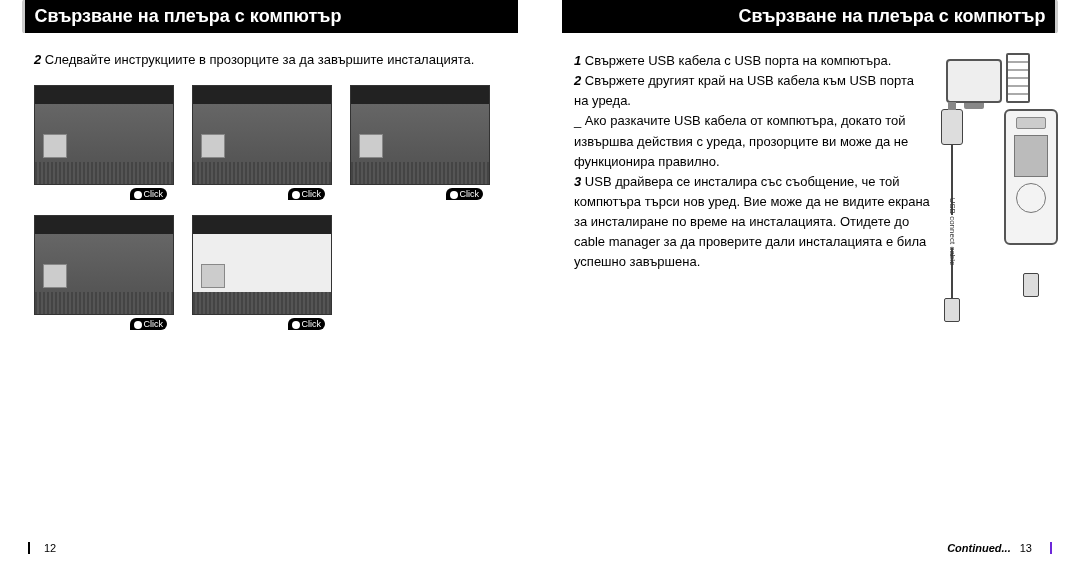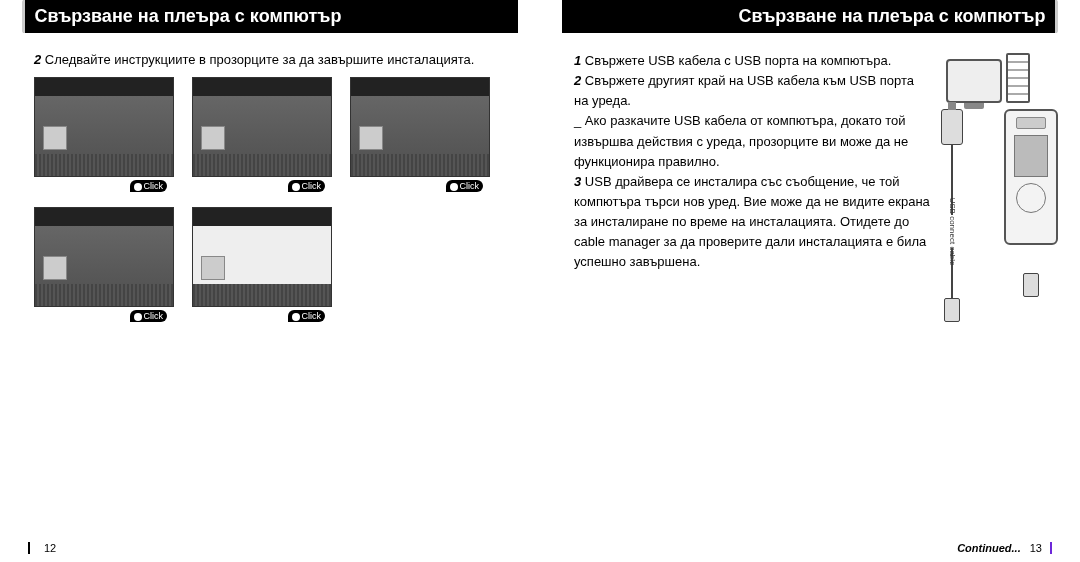--- a/index.html
+++ b/index.html
@@ -43,21 +43,21 @@
     padding-right: 10px;
     border-radius: 0 2px 2px 0;
     text-align: right;
   }
   .content {
     padding: 18px 34px 0 34px;
   }
   .instr {
     font-size: 13px;
     line-height: 1.4;
-    margin-bottom: 8px;
+    margin-bottom: 16px;
   }
   .instr-num { font-weight: bold; font-style: italic; }
   .grid {
     display: grid;
     grid-template-columns: repeat(3, 140px);
     column-gap: 18px;
     row-gap: 30px;
     margin-top: 8px;
   }
   .thumb {
@@ -119,21 +119,21 @@
     font-size: 11px;
     border-left: 2px solid #000;
     padding-left: 14px;
   }
   .page-num-right {
     position: absolute;
     bottom: 8px;
     right: 28px;
     font-size: 11px;
     border-right: 2px solid #6d28d9;
-    padding-right: 8px;
+    padding-right: 18px;
   }
   .continued {
     font-style: italic;
     font-weight: bold;
     font-size: 11px;
     margin-right: 6px;
   }
   .section-title {
     font-weight: bold;
     font-size: 17px;

